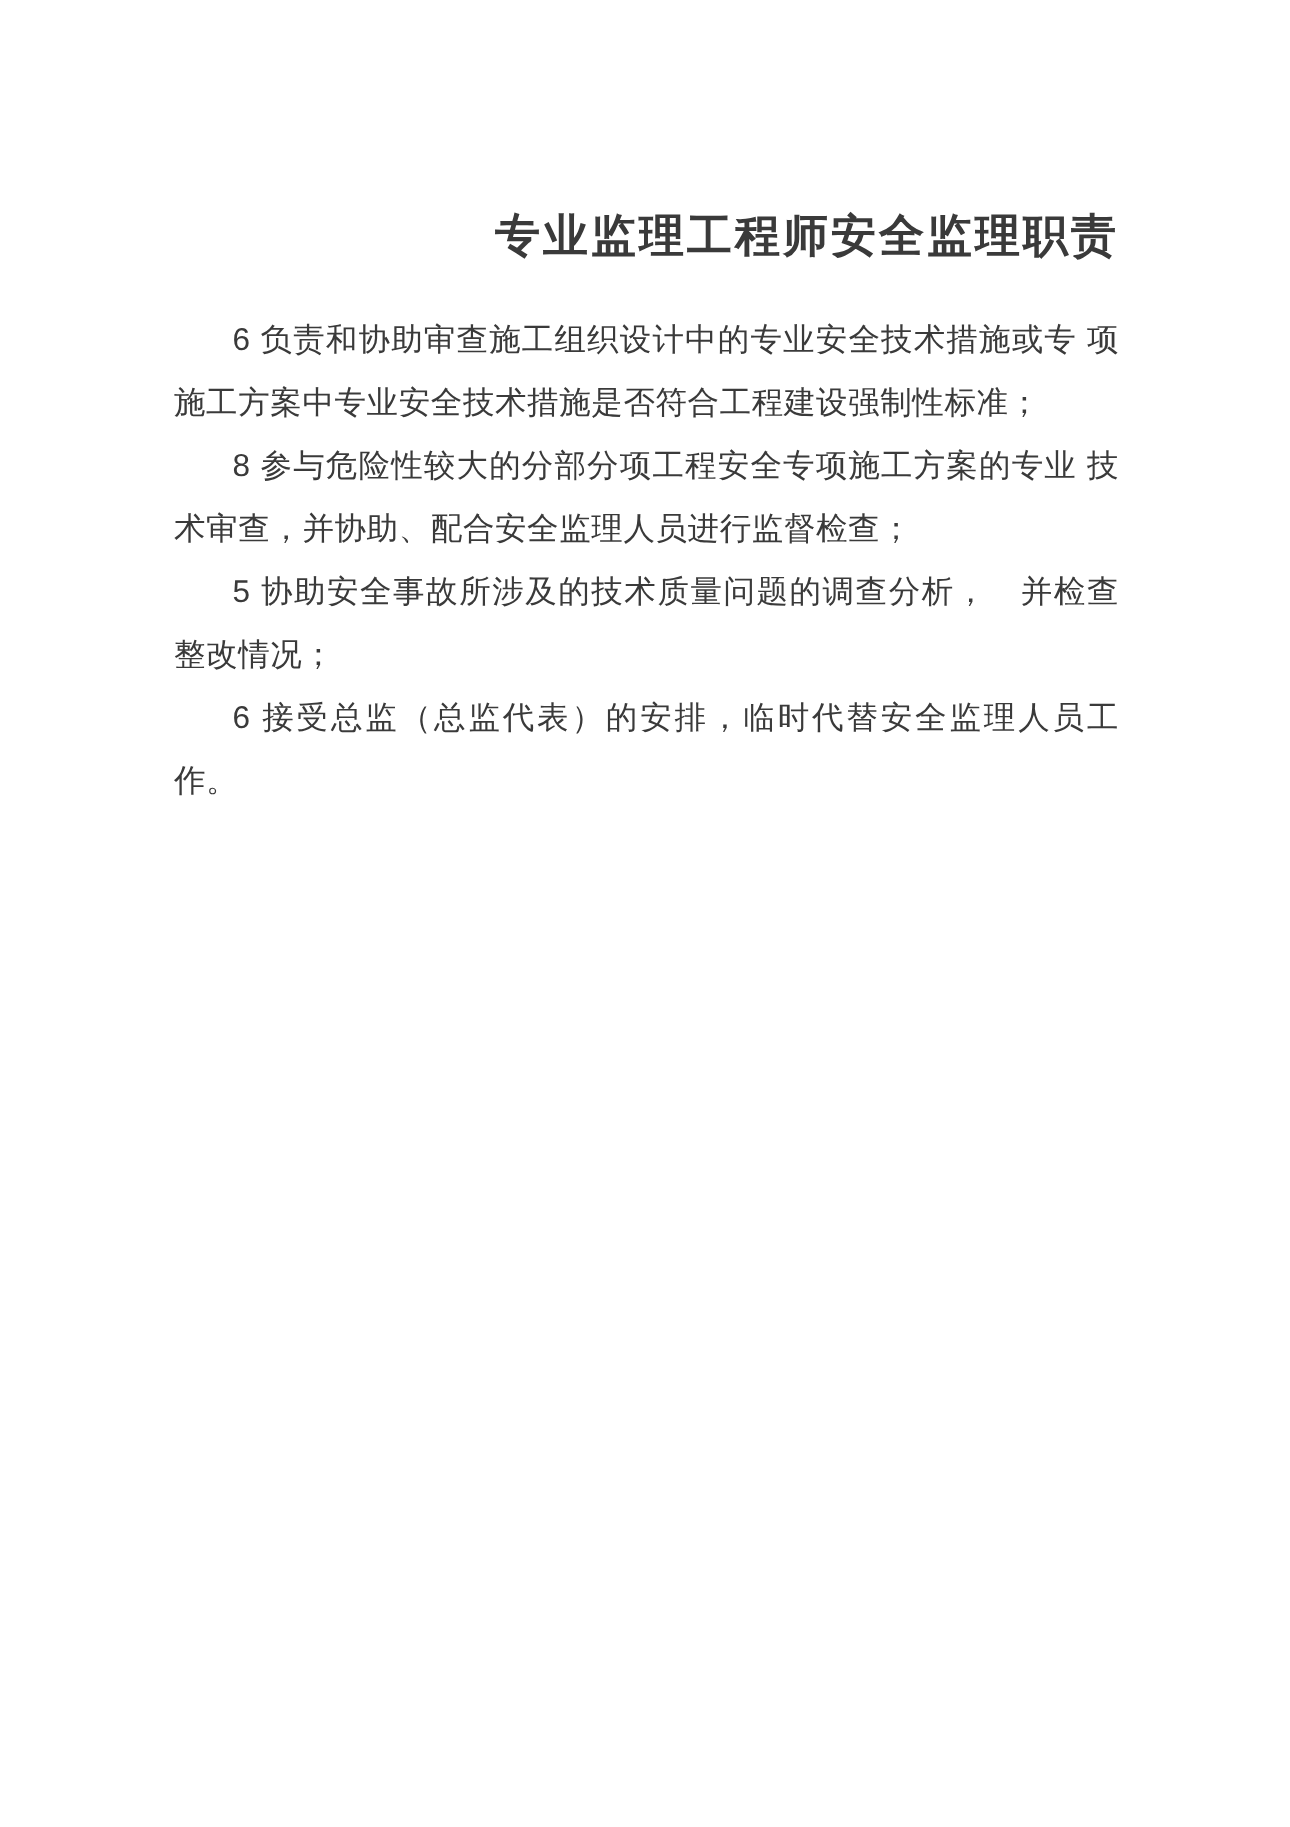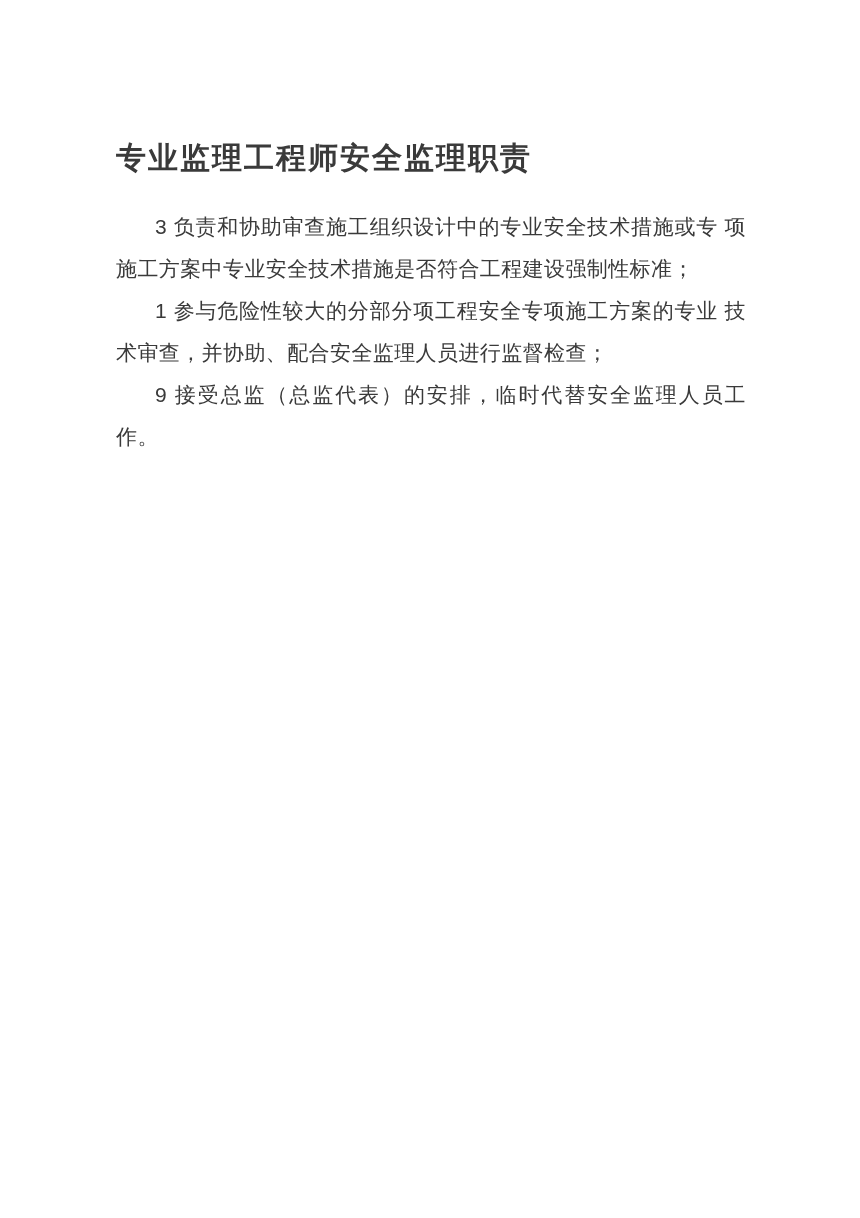--- a/index.html
+++ b/index.html
@@ -19,42 +19,43 @@
     width: 860px;
     height: 1218px;
     padding: 140px 114px 0 116px;
     background: #ffffff;
   }
   .doc-title {
     margin: 0 0 30px 0;
     font-size: 30px;
     line-height: 36px;
     font-weight: bold;
-    text-align: left;
+    text-align: right;
     letter-spacing: 2px;
     color: #3a3a3a;
   }
   .doc-paragraph {
     margin: 0;
     font-size: 21px;
     line-height: 42px;
     text-indent: 39px;
     text-align: justify;
     letter-spacing: 0.4px;
     white-space: pre-wrap;
     color: #3a3a3a;
   }
 </style>
 </head>
 <body>
 
 <div class="page">
   <h1 class="doc-title">专业监理工程师安全监理职责</h1>
 
-  <p class="doc-paragraph">3 负责和协助审查施工组织设计中的专业安全技术措施或专 项施工方案中专业安全技术措施是否符合工程建设强制性标准；</p>
+  <p class="doc-paragraph">6 负责和协助审查施工组织设计中的专业安全技术措施或专 项施工方案中专业安全技术措施是否符合工程建设强制性标准；</p>
 
-  <p class="doc-paragraph">1 参与危险性较大的分部分项工程安全专项施工方案的专业 技术审查，并协助、配合安全监理人员进行监督检查；</p>
+  <p class="doc-paragraph">8 参与危险性较大的分部分项工程安全专项施工方案的专业 技术审查，并协助、配合安全监理人员进行监督检查；</p>
 
 
 
+  <p class="doc-paragraph">5 协助安全事故所涉及的技术质量问题的调查分析，　并检查整改情况；</p>
 
-  <p class="doc-paragraph">9 接受总监（总监代表）的安排，临时代替安全监理人员工作。</p>
+  <p class="doc-paragraph">6 接受总监（总监代表）的安排，临时代替安全监理人员工作。</p>
 </div>
 
 </body></html>

